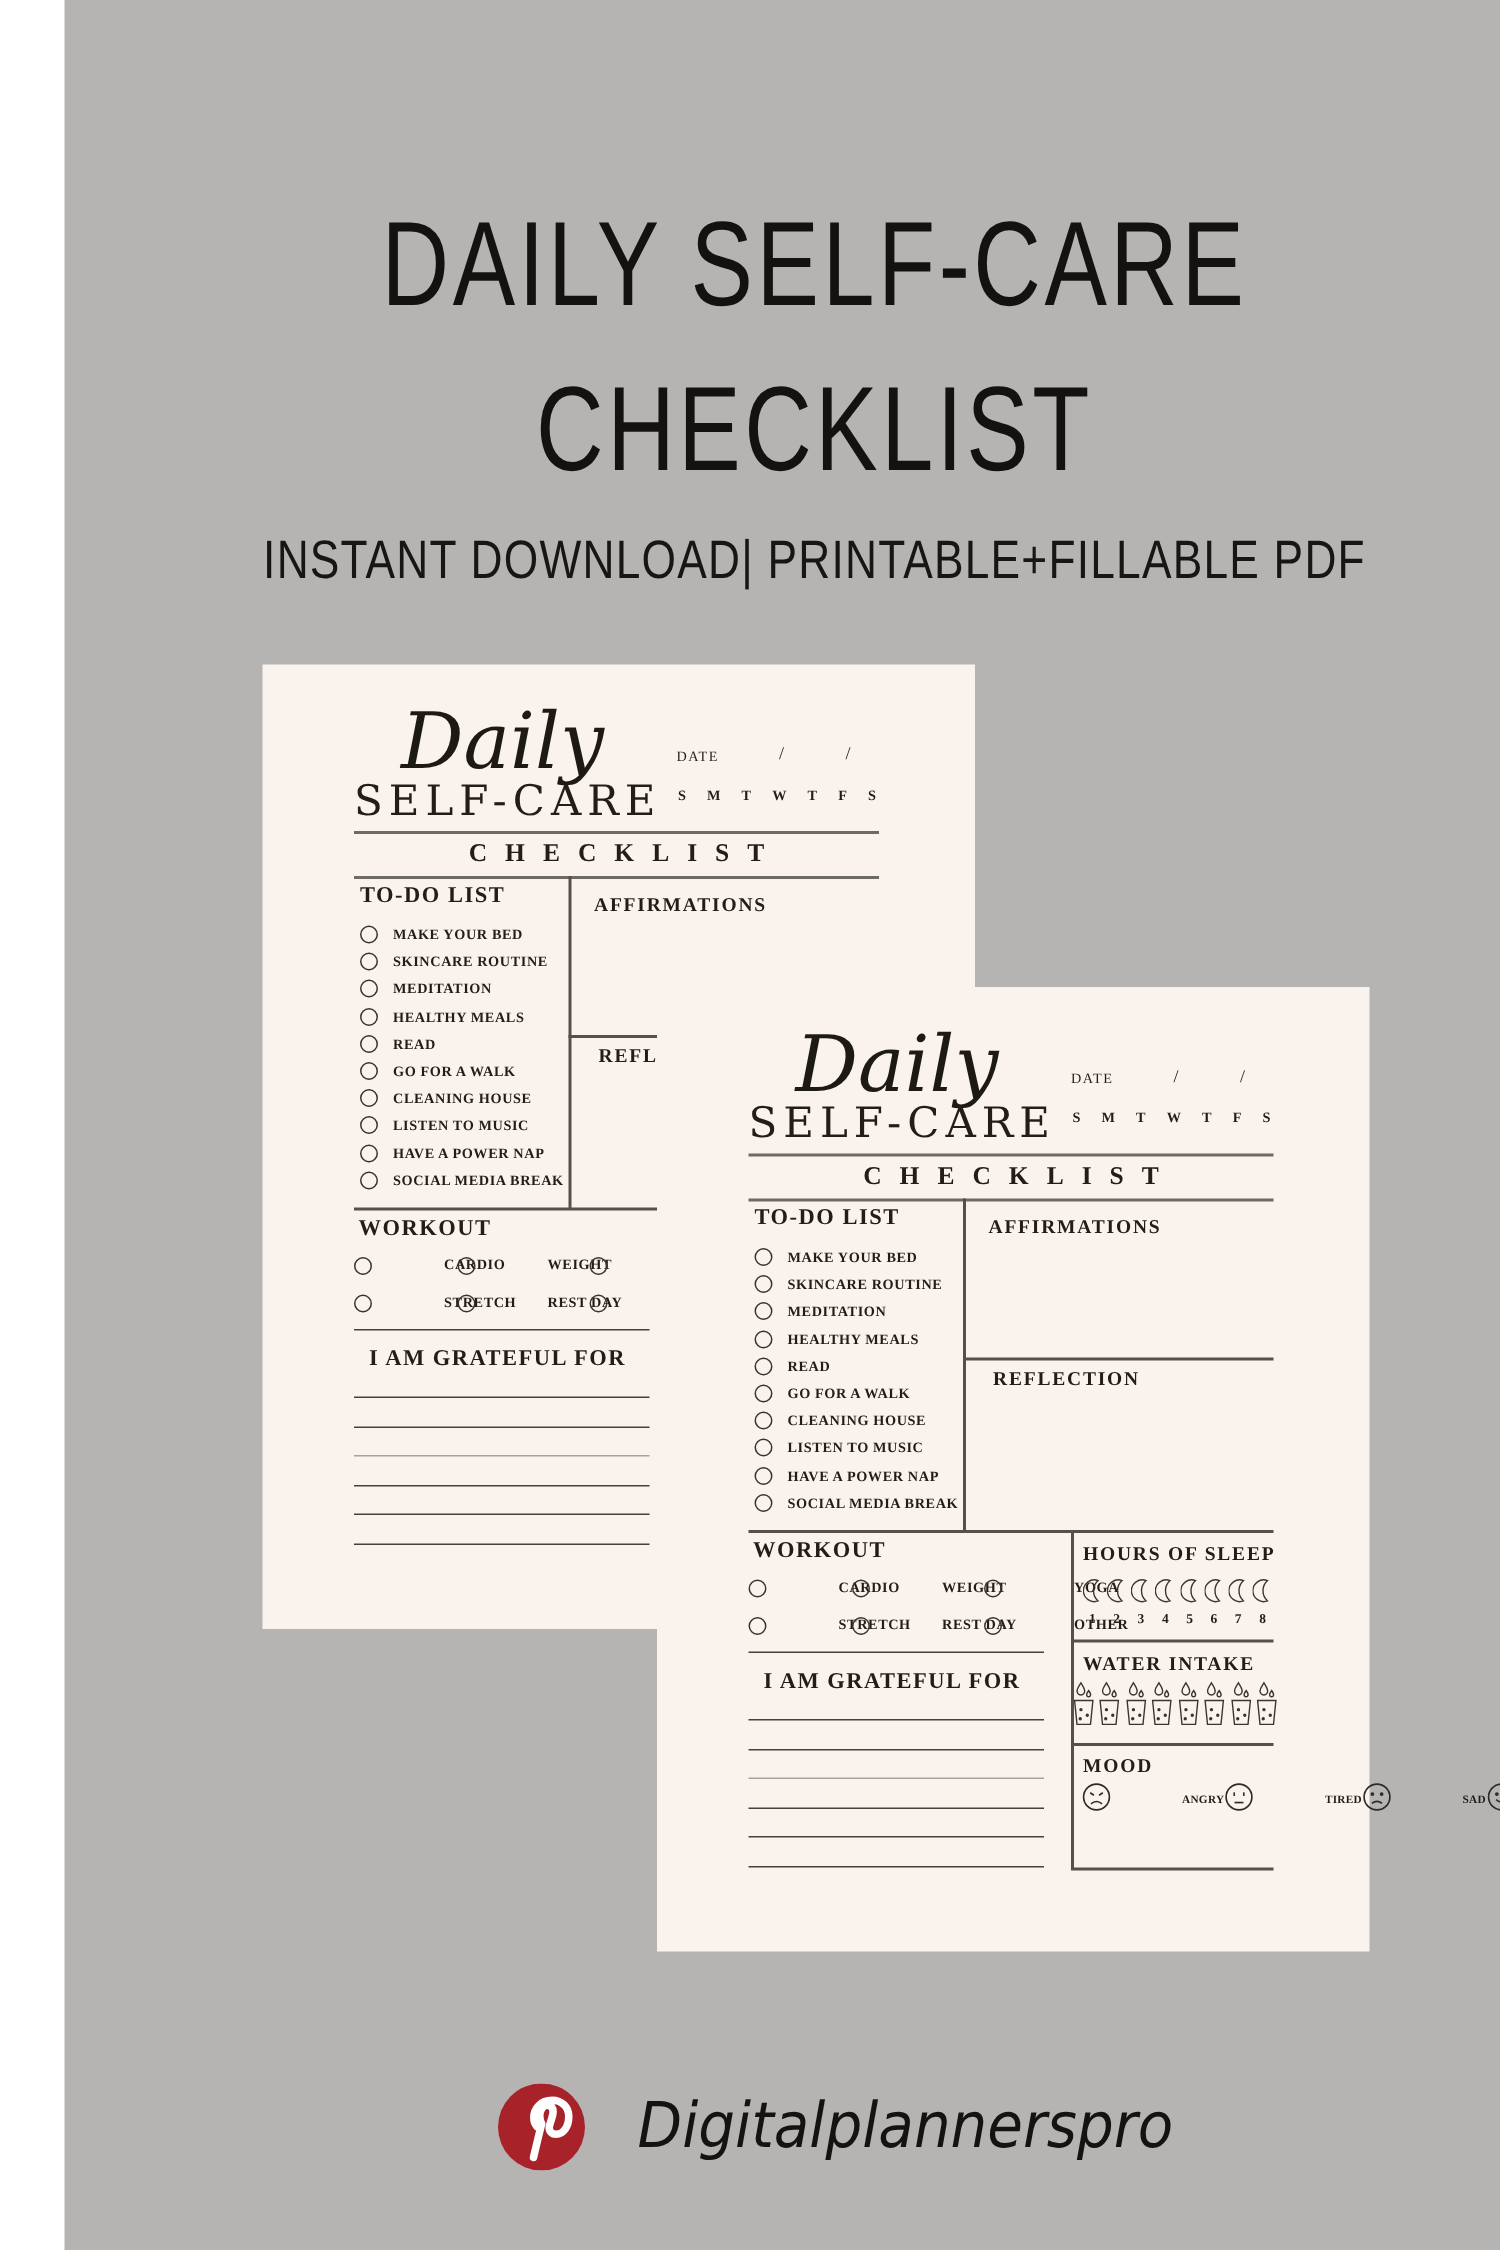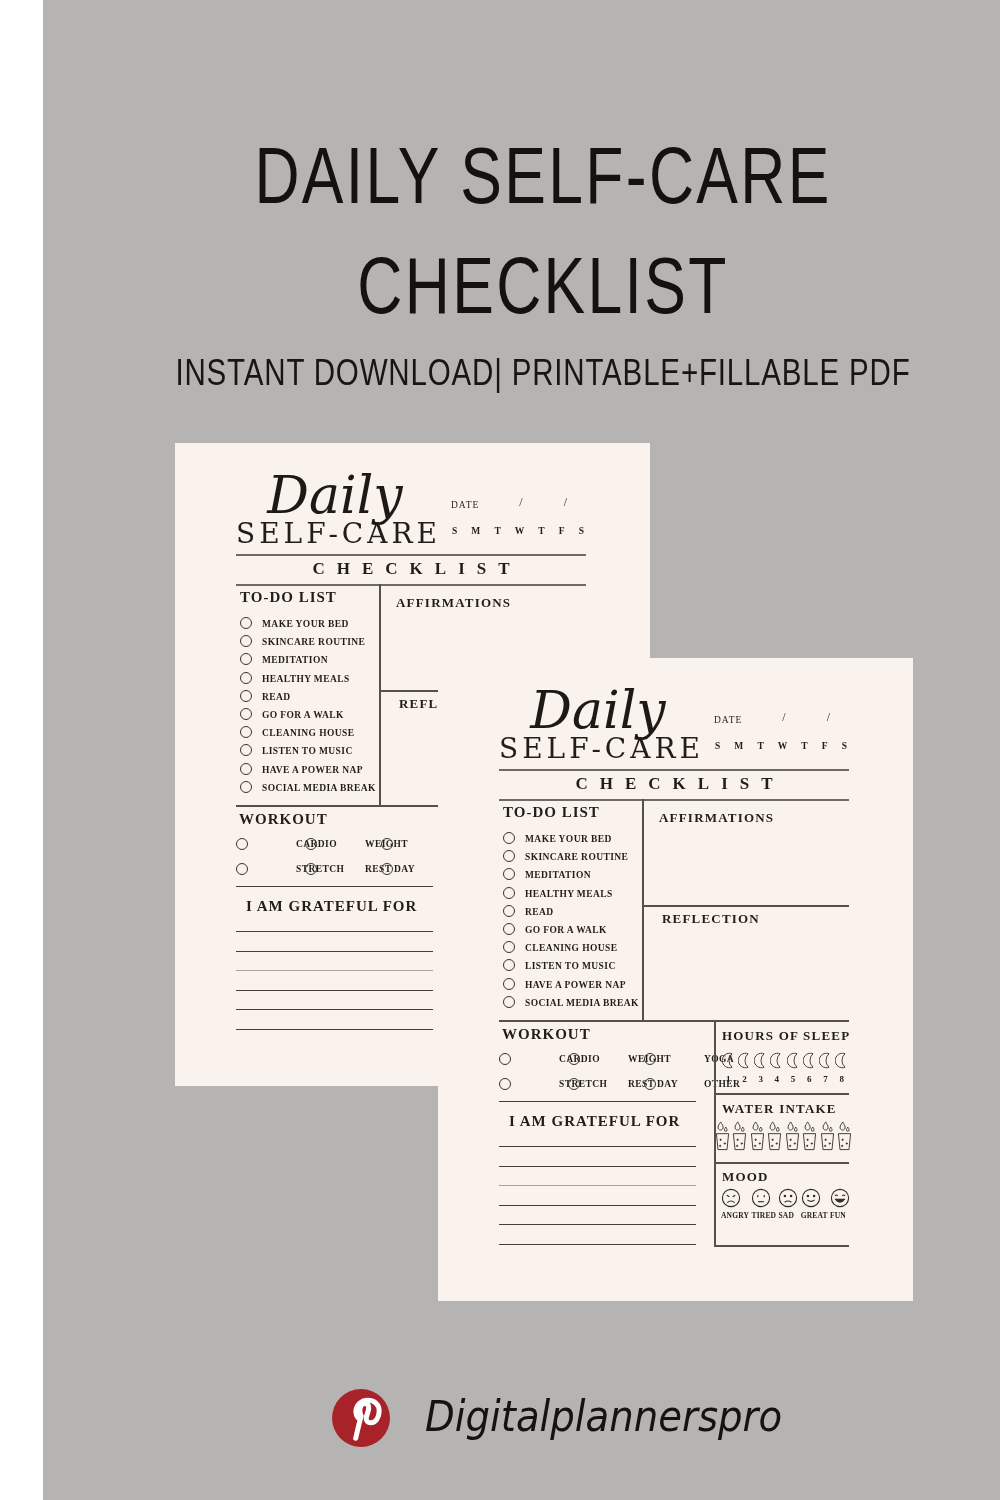--- a/index.html
+++ b/index.html
@@ -37,25 +37,25 @@
       font-size:17px;font-weight:bold;letter-spacing:12px;text-indent:12px;white-space:nowrap;}
   .sec-lbl{position:absolute;font-weight:bold;letter-spacing:1px;font-size:15px;white-space:nowrap;}
   .sub-lbl{position:absolute;font-weight:bold;letter-spacing:1.2px;font-size:13px;white-space:nowrap;}
   .todo-item{position:absolute;left:65px;width:135px;height:18px;display:flex;align-items:flex-end;}
   .cbox{display:inline-block;width:10px;height:10px;border:1.1px solid #39342f;border-radius:50%;
         flex:none;background:transparent;}
   .item-lbl{font-size:9.5px;font-weight:bold;letter-spacing:.4px;margin-left:10px;white-space:nowrap;}
   .w-row{position:absolute;left:61px;width:200px;height:16px;display:flex;align-items:center;}
   .w-cell{display:flex;align-items:center;gap:40px;}
   .w-cell .item-lbl{margin-left:8px;}
-  .w-c1{width:69px;}.w-c2{width:76px;}
+  .w-c1{width:69px;}.w-c2{width:88px;}
   .g-line{position:absolute;left:61px;width:197px;}
   .icon-row{position:absolute;display:flex;justify-content:space-between;align-items:flex-end;}
   .num-row{position:absolute;display:flex;justify-content:space-between;font-size:9px;font-weight:bold;}
-  .mood-cell{display:flex;flex-direction:column;align-items:flex-start;}
+  .mood-cell{display:flex;flex-direction:row;align-items:center;gap:47px;}
   .mood-lbl{font-size:7.5px;font-weight:bold;letter-spacing:.2px;margin-top:3px;white-space:nowrap;}
   svg{display:block;}
   
   .url-bar{position:absolute;left:223px;top:1313px;width:558px;height:52px;background:#0b0a09;
       display:flex;align-items:center;justify-content:center;}
   .url-text{color:#f4ecdf;font-family:"Liberation Sans",sans-serif;font-size:36px;
       transform:scaleX(.85);white-space:nowrap;}
   .pin-logo{position:absolute;left:289px;top:1389px;width:58px;height:58px;}
   .handle{position:absolute;left:382px;top:1392px;font-family:"DejaVu Sans",sans-serif;
       font-style:oblique;font-size:42px;color:#15120f;transform:scaleX(.92);transform-origin:0 50%;

